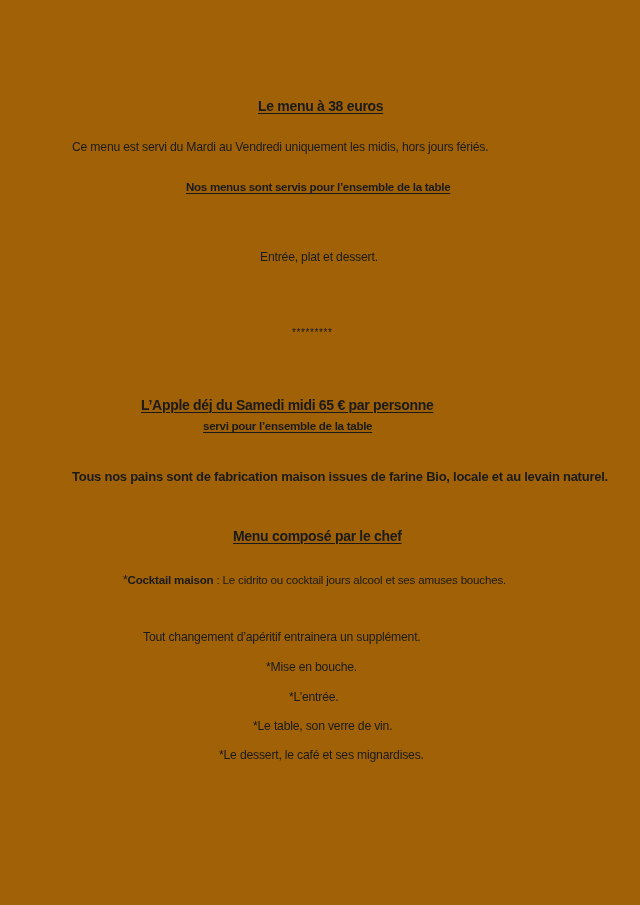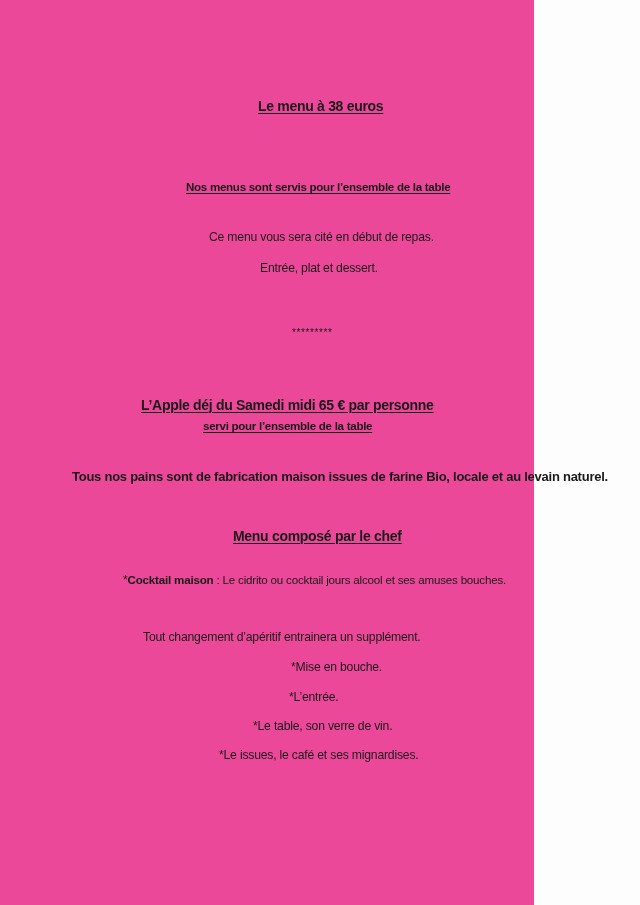--- a/index.html
+++ b/index.html
@@ -11,23 +11,23 @@
       width: 640px;
       height: 905px;
       position: relative;
       overflow: hidden;
       font-family: "Liberation Sans", sans-serif;
       color: #1a1a1a;
     }
     .page {
       position: absolute;
       left: 0; top: 0;
-      width: 534px;
+      width: 640px;
       height: 905px;
-      background: #ec4899;
+      background: #a16207;
     }
     .line {
       position: absolute;
       white-space: nowrap;
       line-height: 1;
       letter-spacing: -0.2px;
     }
     .u { text-decoration: underline; text-underline-offset: 2px; text-decoration-thickness: 1px; }
     .b { font-weight: bold; }
     .title { font-size: 14px; font-weight: bold; letter-spacing: -0.3px; }
@@ -36,44 +36,44 @@
     .small-bold { font-size: 13px; font-weight: bold; letter-spacing: -0.25px; }
     .stars { font-size: 10px; letter-spacing: 0.6px; }
   </style>
 </head>
 <body>
 
 <div class="page">
 
   <div class="line title u" style="left:258px; top:99px;">Le menu à 38 euros</div>
 
+  <div class="line body" style="left:72px; top:141px;">Ce menu est servi du Mardi au Vendredi uniquement les midis, hors jours fériés.</div>
 
   <div class="line sub u" style="left:186px; top:181px;">Nos menus sont servis pour l’ensemble de la table</div>
 
-  <div class="line body" style="left:209px; top:231px;">Ce menu vous sera cité en début de repas.</div>
 
-  <div class="line body" style="left:260px; top:251px;margin-top:11px;">Entrée, plat et dessert.</div>
+  <div class="line body" style="left:260px; top:251px;">Entrée, plat et dessert.</div>
 
   <div class="line stars" style="left:292px; top:328px;">*********</div>
 
   <div class="line title u" style="left:141px; top:398px;">L’Apple déj du Samedi midi 65 € par personne</div>
 
   <div class="line sub u" style="left:203px; top:420px;"> servi pour l’ensemble de la table</div>
 
   <div class="line small-bold" style="left:72px; top:470px;">Tous nos pains sont de fabrication maison issues de farine Bio, locale et au levain naturel.</div>
 
   <div class="line title u" style="left:226px; top:529px;margin-left:7px;">Menu composé par le chef</div>
 
   <div class="line body" style="left:123px; top:574px;">
     <span>*</span><span class="b" style="font-size:11.6px;text-align:center;">Cocktail maison</span><span style="font-size:11.6px;"> : Le cidrito ou cocktail jours alcool et ses amuses bouches.</span>
   </div>
 
   <div class="line body" style="left:143px; top:631px;">Tout changement d’apéritif entrainera un supplément.</div>
 
-  <div class="line body" style="left:266px; top:661px;margin-left:25px;">*Mise en bouche.</div>
+  <div class="line body" style="left:266px; top:661px;">*Mise en bouche.</div>
 
   <div class="line body" style="left:289px; top:691px;">*L’entrée.</div>
 
   <div class="line body" style="left:253px; top:720px;">*Le table, son verre de vin.</div>
 
-  <div class="line body" style="left:219px; top:749px;">*Le issues, le café et ses mignardises.</div>
+  <div class="line body" style="left:219px; top:749px;">*Le dessert, le café et ses mignardises.</div>
 
 </div>
 
 </body></html>

